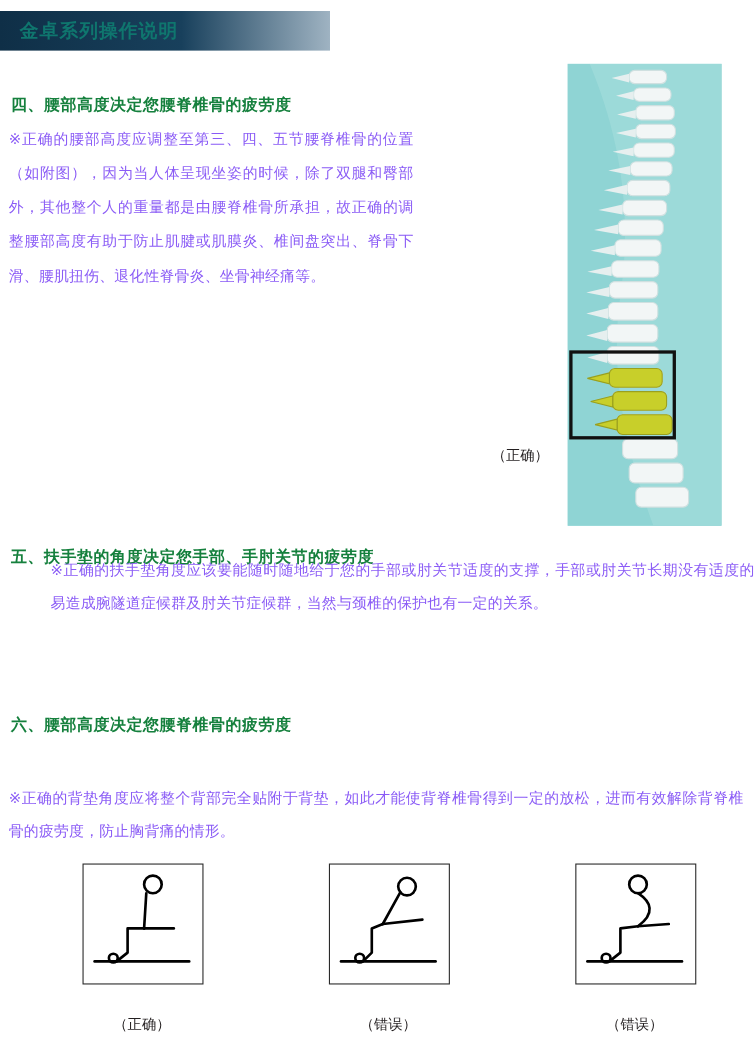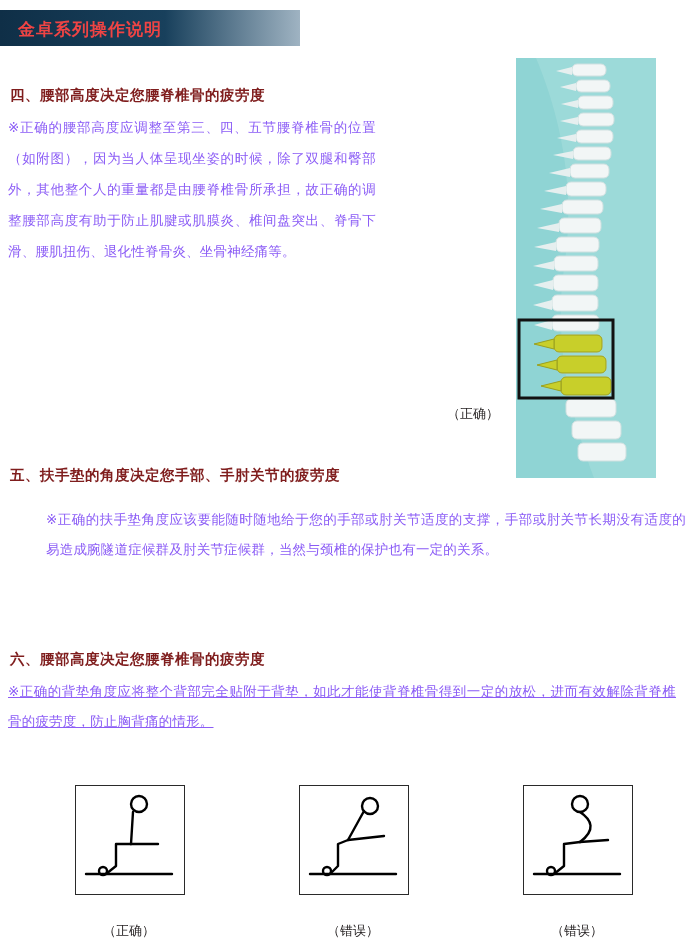--- a/index.html
+++ b/index.html
@@ -25,65 +25,64 @@
     height: 36px;
     background: linear-gradient(to right, #0f2f47 0%, #18405c 55%, #9fb3c2 100%);
   }
   .banner-title {
     position: absolute;
     left: 18px;
     top: 19px;
     font-size: 17px;
     font-weight: bold;
     letter-spacing: 1px;
-    color: #ef4444;
+    color: #0f766e;
     line-height: 20px;
   }
 
   
   .section-head {
     position: absolute;
     font-size: 14.5px;
     font-weight: bold;
-    color: #7f1d1d;
+    color: #15803d;
     letter-spacing: 0.5px;
     white-space: nowrap;
   }
   .body-text {
     position: absolute;
     font-size: 13.5px;
     line-height: 31px;
     color: #8b5cf6;
     text-align: justify;
     letter-spacing: 0.2px;
   }
 
   #head4 { left: 10px; top: 86px; }
   #text4 {
     left: 8px;
     top: 112px;
     width: 368px;
   }
 
-  #head5 { left: 10px; top: 466px; }
+  #head5 { left: 10px; top: 497px; }
   #text5 {
     left: 8px;
     top: 504px;
     width: 668px;
     line-height: 30px;
     margin-left: 38px;
   }
 
   #head6 { left: 10px; top: 650px; }
   #text6 {
     left: 8px;
-    top: 676px;
+    top: 711px;
     width: 668px;
     line-height: 30px;
-    text-decoration: underline;
   }
 
   
   .spine-wrap {
     position: absolute;
     left: 516px;
     top: 58px;
     width: 140px;
     height: 420px;
     background: #8fd4d4;

